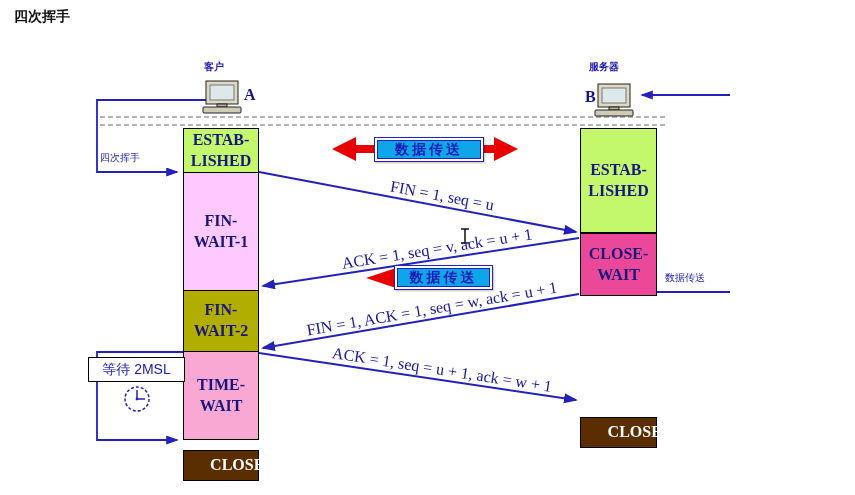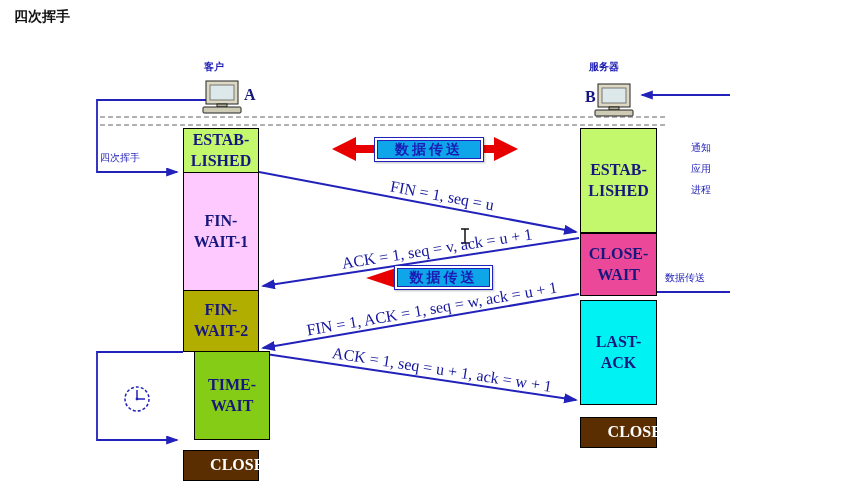--- a/index.html
+++ b/index.html
@@ -96,40 +96,36 @@
   <div class="cn host-label" style="left:589px; top:60px;">服务器</div>
   <div class="host-id" style="left:244px; top:86px;">A</div>
   <div class="host-id" style="left:585px; top:88px;">B</div>
 
   <div class="state" style="left: 183px; top: 128px; width: 76px; height: 45px; background-color: rgb(195, 247, 108);">ESTAB-
 LISHED</div>
   <div class="state" style="left: 183px; top: 172px; width: 76px; height: 119px; background-color: rgb(254, 201, 254);">FIN-
 WAIT-1</div>
   <div class="state" style="left: 183px; top: 290px; width: 76px; height: 62px; background-color: rgb(178, 174, 0);">FIN-
 WAIT-2</div>
-  <div class="state" style="left: 194px; top: 351px; width: 76px; height: 89px; background-color: #84cc16;">TIME-
+  <div class="state" style="left: 183px; top: 351px; width: 76px; height: 89px; background-color: #f9a8d4;">TIME-
 WAIT</div>
   <div class="state closed" style="left: 183px; top: 450px; width: 76px; height: 31px; background-color: rgb(90, 46, 0);">CLOSED</div>
 
   <div class="state" style="left: 580px; top: 128px; width: 77px; height: 105px; background-color: rgb(195, 247, 108);">ESTAB-
 LISHED</div>
   <div class="state" style="left: 580px; top: 233px; width: 77px; height: 63px; background-color: #ec4899;">CLOSE-
 WAIT</div>
-  <div class="state" style="left: 580px; top: 300px; width: 77px; height: 105px; background-color: rgb(0, 242, 242);">LAST-
-ACK</div>
   <div class="state closed" style="left: 580px; top: 417px; width: 77px; height: 31px; background-color: rgb(90, 46, 0);">CLOSED</div>
 
   <div class="msg-label" style="left:442px; top:196px; transform:translate(-50%,-50%) rotate(10.5deg);">FIN = 1, seq = u</div>
   <div class="msg-label" style="left:437px; top:249px; transform:translate(-50%,-50%) rotate(-8.8deg);">ACK = 1, seq = v, ack = u + 1</div>
   <div class="msg-label" style="left:432px; top:309px; transform:translate(-50%,-50%) rotate(-9.8deg);">FIN = 1, ACK = 1, seq = w, ack = u + 1</div>
   <div class="msg-label" style="left:442px; top:370px; transform:translate(-50%,-50%) rotate(8.8deg);">ACK = 1, seq = u + 1, ack = w + 1</div>
 
   <div class="cn" style="left:100px; top:151px;">四次挥手</div>
-  <div class="cn" style="left:678px; top:137px; width:46px; text-align:center; line-height:21px;">通知
-应用
-进程</div>
   <div class="cn" style="left:665px; top:271px;">数据传送</div>
 
+  <div class="msl-box" style="left:88px; top:357px; width:97px; height:25px;">等待 2MSL</div>
 
   <div class="transfer-box" style="left:374px; top:137px; width:110px; height:25px;">数据传送</div>
   <div class="transfer-box" style="left:394px; top:265px; width:99px; height:25px;">数据传送</div>
 
 </div>
 
 </body></html>

